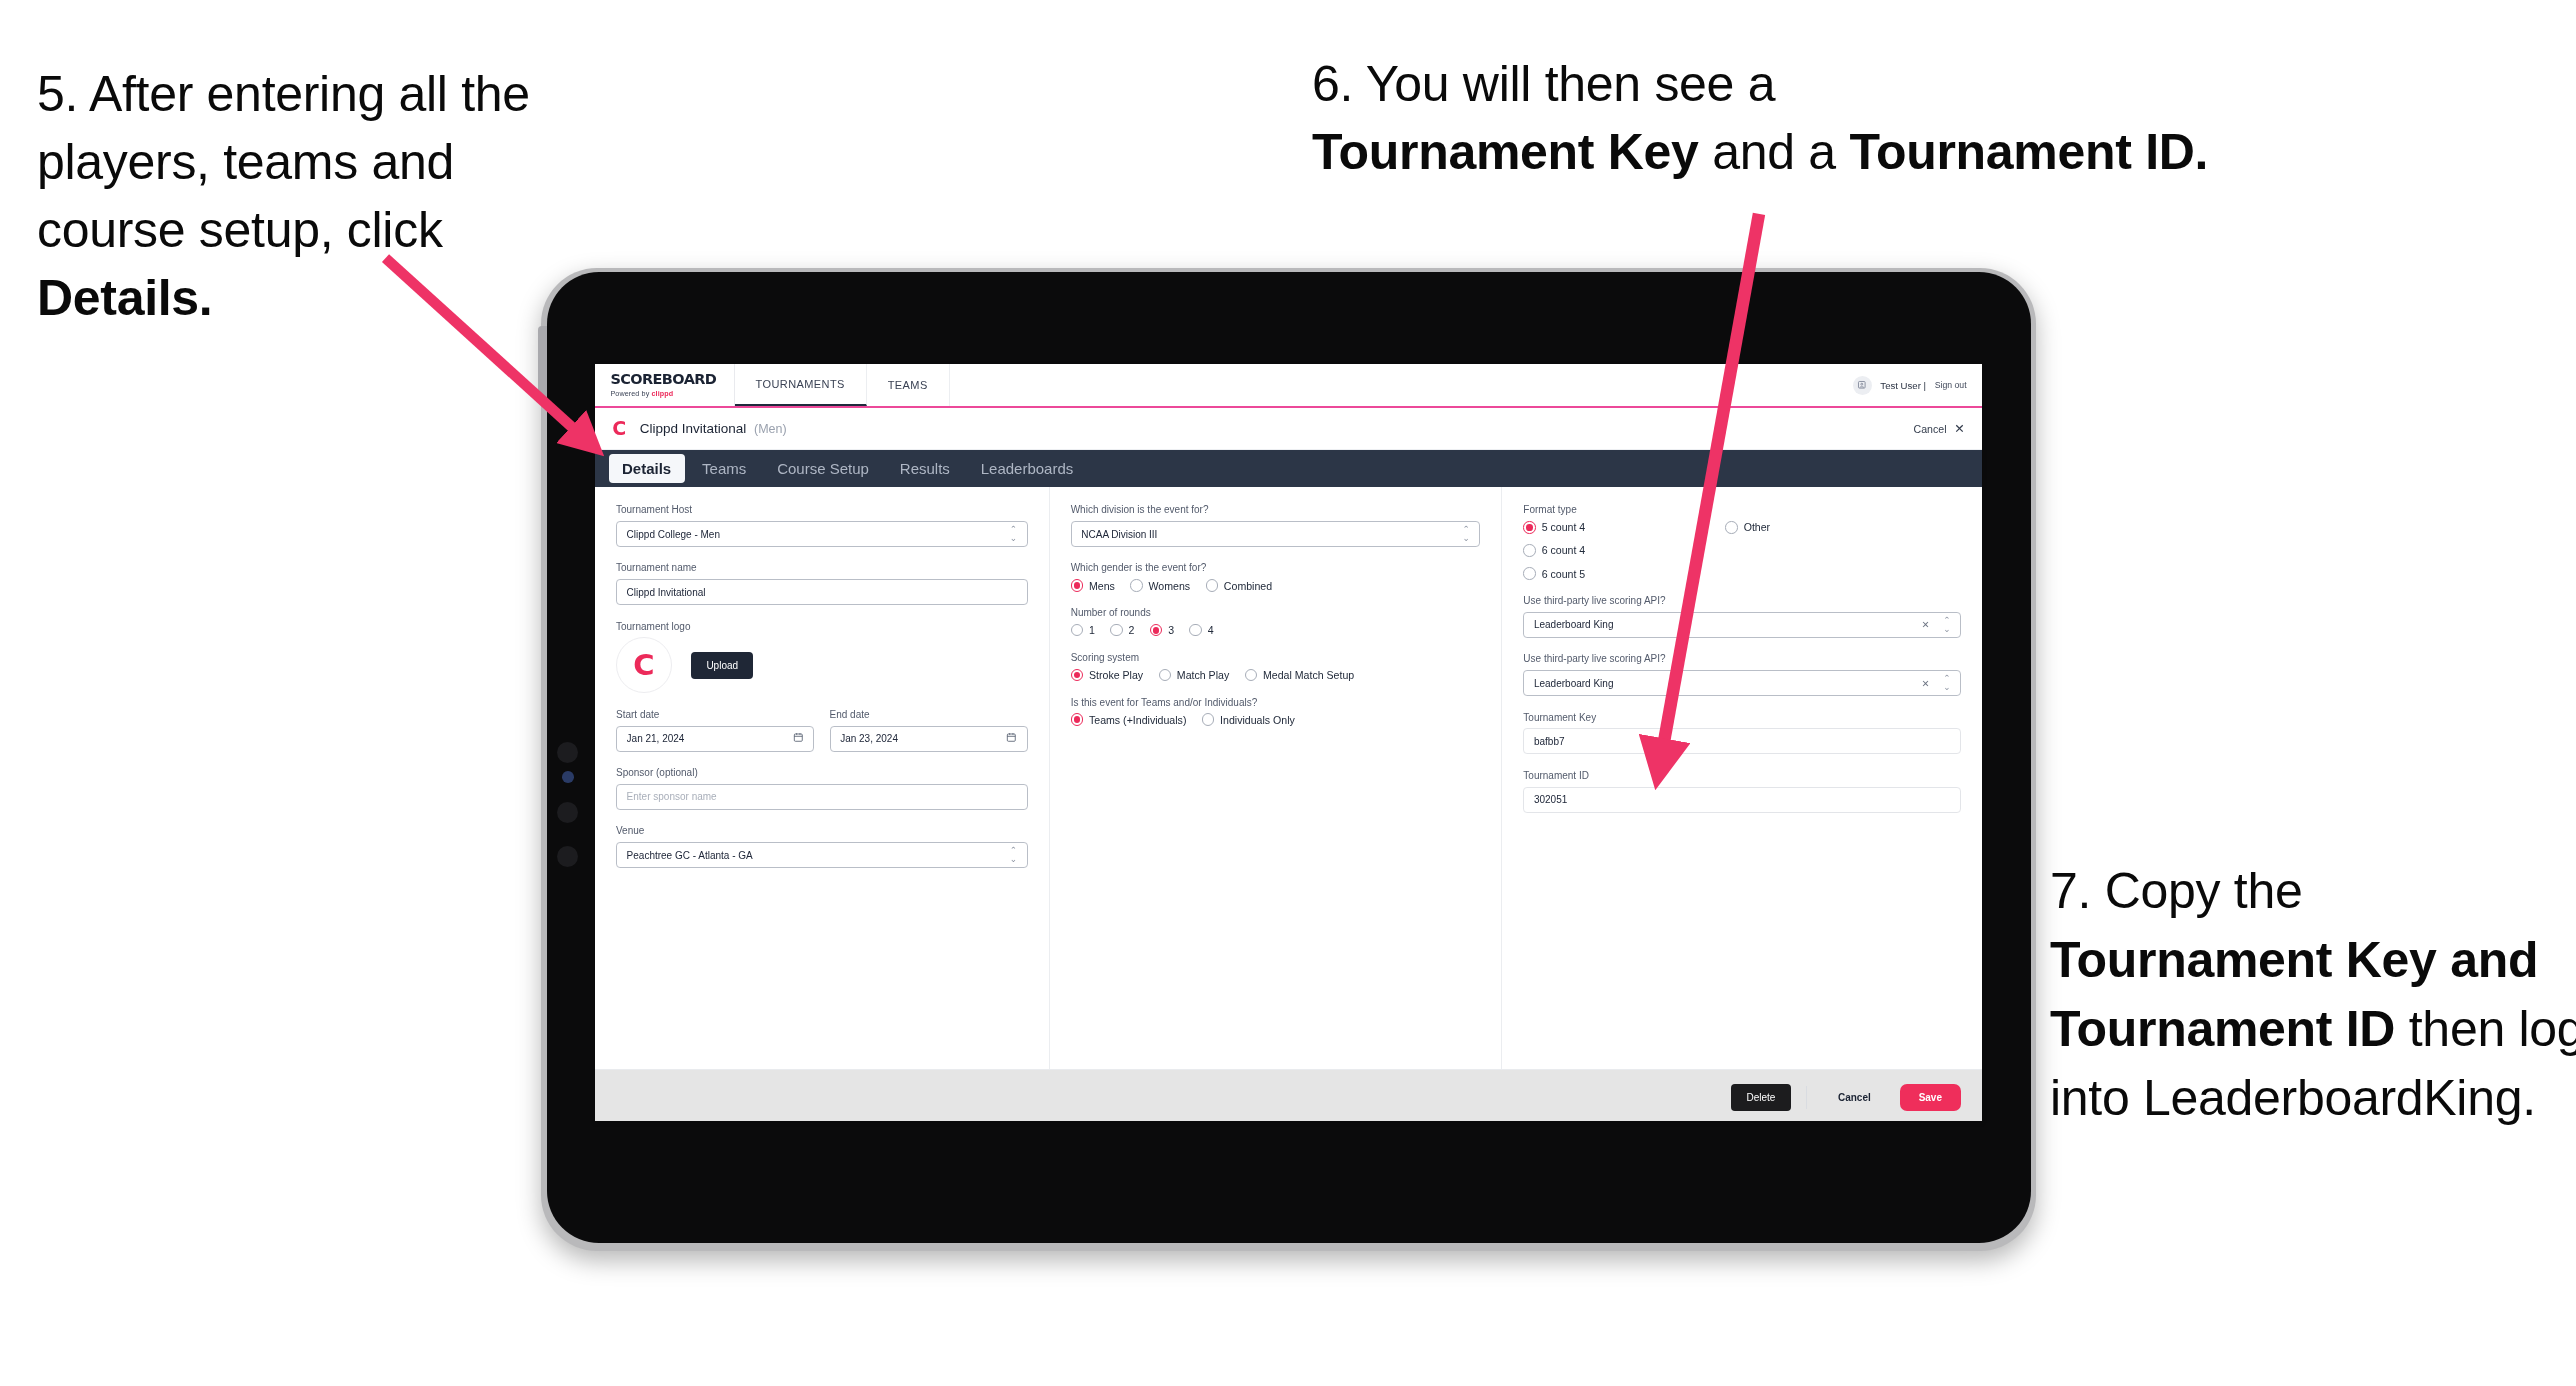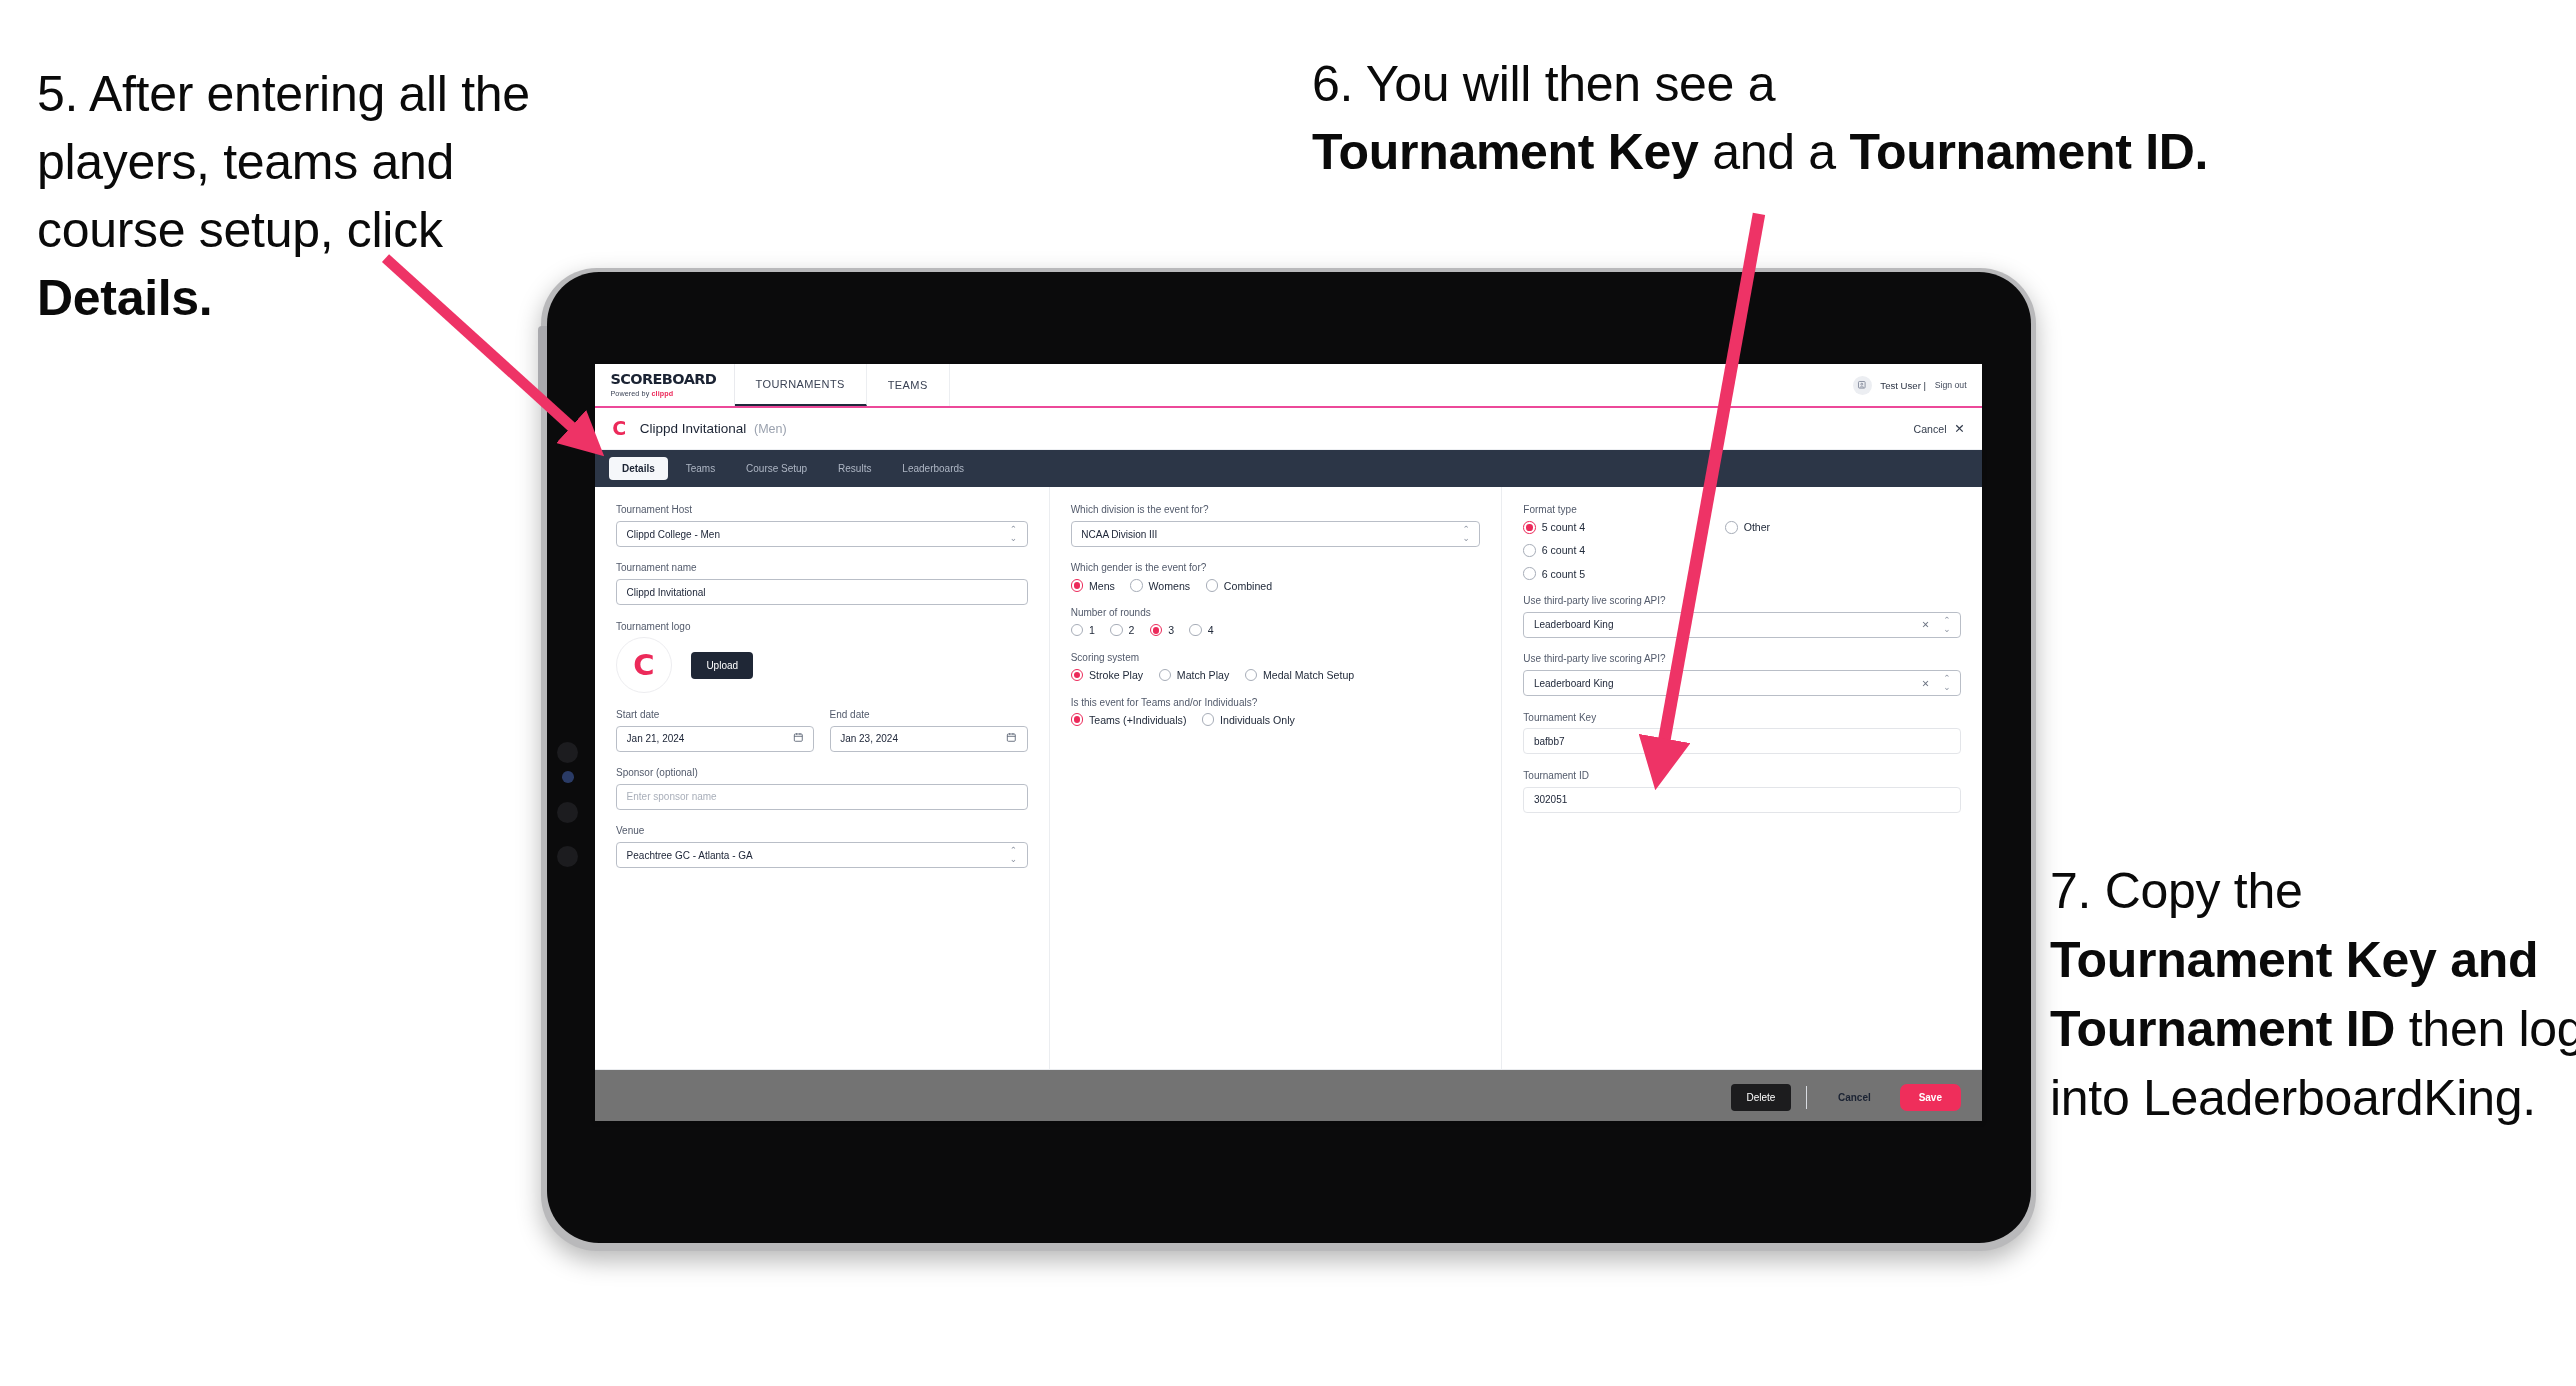--- a/index.html
+++ b/index.html
@@ -121,21 +121,21 @@
     margin-left:auto; display:flex; align-items:center; gap:7.7px;
     font-size: 10.6px; color: #333c4c; cursor: pointer;
   }
   .cancel-x .xg { font-size: 12.5px; }
 
   
   .tabstrip {
     height: 37px; background: #2c3647; display:flex; align-items:center; padding: 0 13.5px; gap: 3.9px;
   }
   .tab {
-    padding: 5.8px 13.5px; font-size: 10px; color: #aeb6c4; cursor:pointer; border-radius: 3.9px;
+    padding: 5.8px 13.5px; font-size: 15px; color: #aeb6c4; cursor:pointer; border-radius: 3.9px;
   }
   .tab.active { background: #f5f7fa; color: #1b2333; font-weight: 600; }
 
   
   .form-area { display:flex; height: 582px; background: #fff; }
   .col { padding: 17.3px 21px 0 21px; }
   .col-1 { width: 455px; border-right: 1px solid #ebedf0; }
   .col-2 { width: 453px; border-right: 1px solid #ebedf0; }
   .col-3 { width: 480px; }
 
@@ -178,21 +178,21 @@
     display:flex; align-items:center; justify-content:center; flex:0 0 auto;
   }
   .rdot.on { border-color: #ec2a5a; }
   .rdot.on::after { content:''; width:6.7px; height:6.7px; border-radius:50%; background:#ec2a5a; }
   .rlabel { font-size: 10.6px; color: #222b3b; }
   .format-grid { display:flex; margin-top: 4.8px; }
   .format-left { width: 202px; display:flex; flex-direction:column; gap: 10.6px; }
 
   
   .footer {
-    height: 56px; border-top: 1px solid #e9ebee; background:#737373;
+    height: 56px; border-top: 1px solid #e9ebee; background:#e5e5e5;
     display:flex; align-items:center; justify-content:flex-end; gap: 0; padding-right: 21px;
   }
   .btn { font-size: 10px; border-radius: 3.9px; padding: 7.7px 15.4px; cursor:pointer; }
   .btn-delete { background: #1c1c1e; color:#fff; }
   .btn-divider { width:1px; height: 23px; background:#d9dce1; margin: 0 15.4px; }
   .btn-cancel { color:#1b2333; font-weight:600; margin-right: 13.5px; }
   .btn-save { background:#ef2e5b; color:#fff; font-weight:600; padding: 7.7px 19px; border-radius: 7px; }
 </style>
 </head>
 <body>

